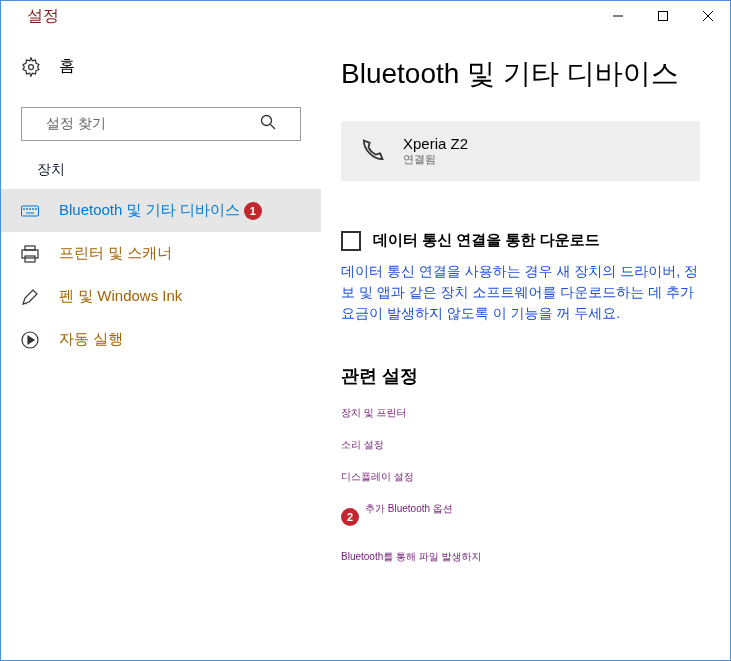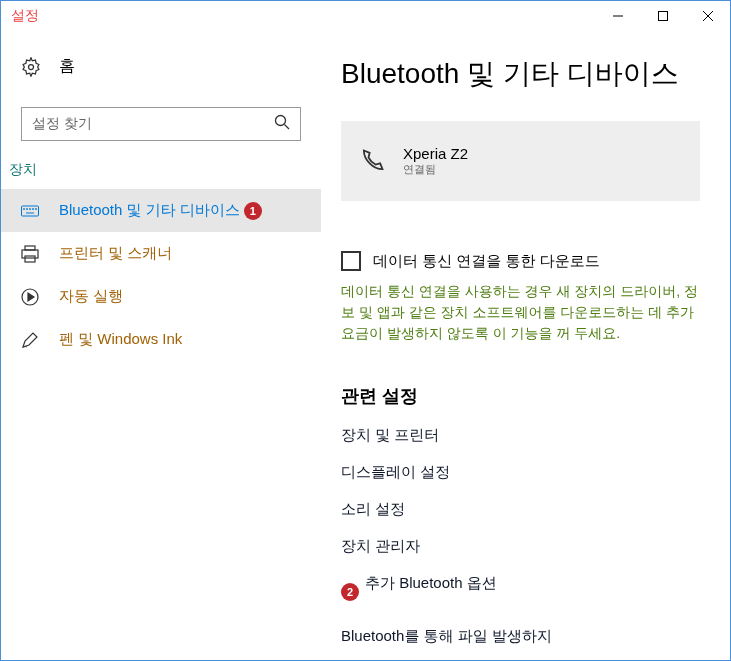--- a/index.html
+++ b/index.html
@@ -13,23 +13,23 @@
       height: 661px;
       background: #fff;
       border: 1px solid #4a90d9;
       position: relative;
       overflow: hidden;
     }
     .titlebar {
       height: 30px;
       display: flex;
       align-items: center;
-      padding-left: 10px;
-      font-size: 14px;
-      color: #ef4444;
+      padding-left: 26px;
+      font-size: 16px;
+      color: #7f1d1d;
     }
     .win-controls {
       position: absolute;
       top: 0;
       right: 0;
       display: flex;
     }
     .win-btn {
       width: 45px;
       height: 30px;
@@ -64,34 +64,34 @@
     .home-label {
       font-size: 16px;
       color: #000;
     }
     .search-box {
       margin: 0 20px 20px 20px;
       border: 1px solid #999;
       height: 34px;
       display: flex;
       align-items: center;
-      padding: 0 10px;
+      padding: 0 24px;
       justify-content: space-between;
     }
     .search-placeholder {
       color: #666;
       font-size: 14px;
     }
     .search-icon-box {
       color: #333;
     }
     .section-label {
-      padding: 0 8px;
+      padding: 0 36px;
       font-size: 14px;
-      color: #0f766e;
+      color: #0f172a;
       margin-bottom: 10px;
     }
     .nav-item {
       display: flex;
       align-items: center;
       padding: 12px 20px;
       font-size: 15px;
       color: #a16207;
       position: relative;
     }
@@ -127,21 +127,21 @@
       padding: 24px 30px 0 20px;
     }
     .page-title {
       font-size: 28px;
       font-weight: 300;
       color: #000;
       margin-bottom: 28px;
     }
     .device-card {
       background: #eeeeee;
-      padding: 24px 16px;
+      padding: 14px 16px;
       display: flex;
       align-items: center;
       margin-bottom: 50px;
     }
     .phone-icon {
       width: 30px;
       height: 30px;
       margin-right: 16px;
       display: flex;
       align-items: center;
@@ -150,50 +150,51 @@
     .device-name {
       font-size: 15px;
       color: #000;
     }
     .device-status {
       font-size: 11px;
       color: #666;
     }
     .checkbox-row {
       display: flex;
-      align-items: center;
+      align-items: flex-start;
       margin-bottom: 10px;
+      font-weight: bold;
     }
     .checkbox-box {
       width: 20px;
       height: 20px;
       border: 2px solid #333;
       margin-right: 12px;
       flex-shrink: 0;
     }
     .checkbox-label {
       font-size: 15px;
       color: #000;
     }
     .desc-text {
       font-size: 14px;
-      color: #4d7c0f;
+      color: #1d4ed8;
       line-height: 1.5;
       margin-bottom: 40px;
     }
     .related-heading {
       font-size: 18px;
       font-weight: 700;
       color: #000;
       margin-bottom: 18px;
     }
     .link-item {
       display: block;
-      color: #0f172a;
-      font-size: 15px;
+      color: #701a75;
+      font-size: 10px;
       margin-bottom: 18px;
     }
     .link-with-badge {
       display: flex;
       align-items: center;
       margin-bottom: 18px;
     }
     .link-with-badge .badge {
       margin-left: 0;
       margin-right: 6px;
@@ -272,35 +273,35 @@
             <rect x="4" y="11" width="10" height="6"></rect>
         </svg>
       </span>
       <span>프린터 및 스캐너</span>
     </div>
 
 
     <div class="nav-item">
       <span class="nav-icon">
         <svg width="18" height="18" viewBox="0 0 18 18" fill="none" stroke="#333" stroke-width="1.2">
-          <circle cx="9" cy="9" r="8"></circle>
-            <polygon points="7,5 7,13 13,9" fill="#333"></polygon>
-        </svg>
-      </span>
-      <span>자동 실행</span>
+          <path d="M2 16l2-6 8-8 4 4-8 8-6 2z"></path>
+            <path d="M2 16c2-1 4 0 4 0" stroke-width="0.8"></path>
+        </svg>
+      </span>
+      <span>펜 및 Windows Ink</span>
     </div>
 
     <div class="nav-item">
       <span class="nav-icon">
         <svg width="18" height="18" viewBox="0 0 18 18" fill="none" stroke="#333" stroke-width="1.2">
-          <path d="M2 16l2-6 8-8 4 4-8 8-6 2z"></path>
-            <path d="M2 16c2-1 4 0 4 0" stroke-width="0.8"></path>
-        </svg>
-      </span>
-      <span>펜 및 Windows Ink</span>
+          <circle cx="9" cy="9" r="8"></circle>
+            <polygon points="7,5 7,13 13,9" fill="#333"></polygon>
+        </svg>
+      </span>
+      <span>자동 실행</span>
     </div>
 
   </div>
 
   <div class="main">
     <h1 class="page-title">Bluetooth 및 기타 디바이스</h1>
 
     <div class="device-card">
       <span class="phone-icon">
         <svg width="28" height="28" viewBox="0 0 24 24" fill="none" stroke="#333" stroke-width="1.5">
@@ -315,22 +316,21 @@
 
     <div class="checkbox-row">
       <span class="checkbox-box"></span>
       <span class="checkbox-label">데이터 통신 연결을 통한 다운로드</span>
     </div>
     <div class="desc-text">데이터 통신 연결을 사용하는 경우 새 장치의 드라이버, 정보 및 앱과 같은 장치 소프트웨어를 다운로드하는 데 추가 요금이 발생하지 않도록 이 기능을 꺼 두세요.</div>
 
     <div class="related-heading">관련 설정</div>
 
     <a class="link-item">장치 및 프린터</a>
+    <a class="link-item">소리 설정</a>
     <a class="link-item">디스플레이 설정</a>
-    <a class="link-item">소리 설정</a>
-    <a class="link-item">장치 관리자</a>
     <div class="link-with-badge">
       <span class="badge">2</span>
       <a class="link-item" style="margin-bottom:16px">추가 Bluetooth 옵션</a>
     </div>
     <a class="link-item">Bluetooth를 통해 파일 발생하지</a>
   </div>
 </div>
 
 </body></html>

